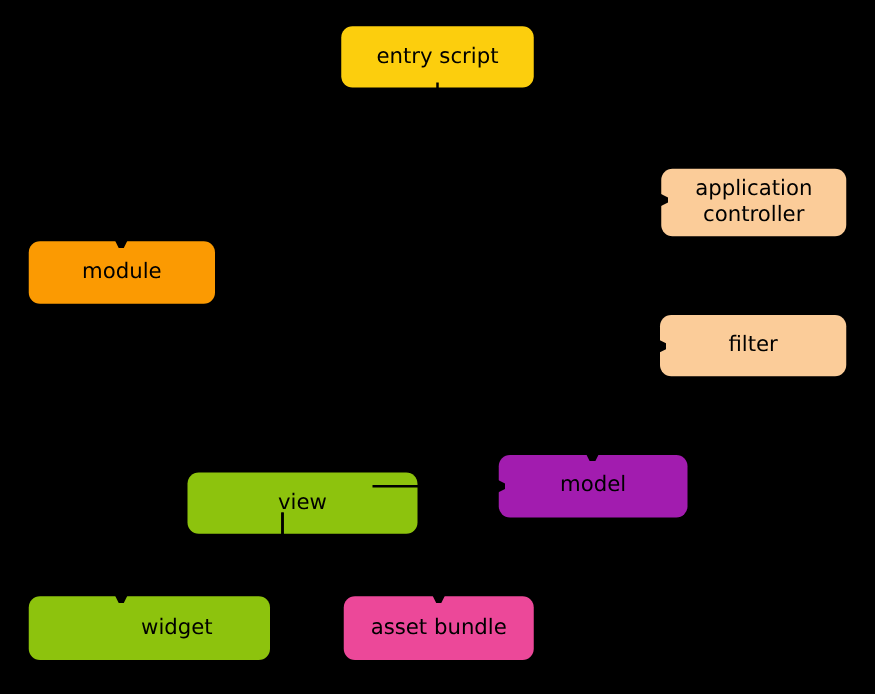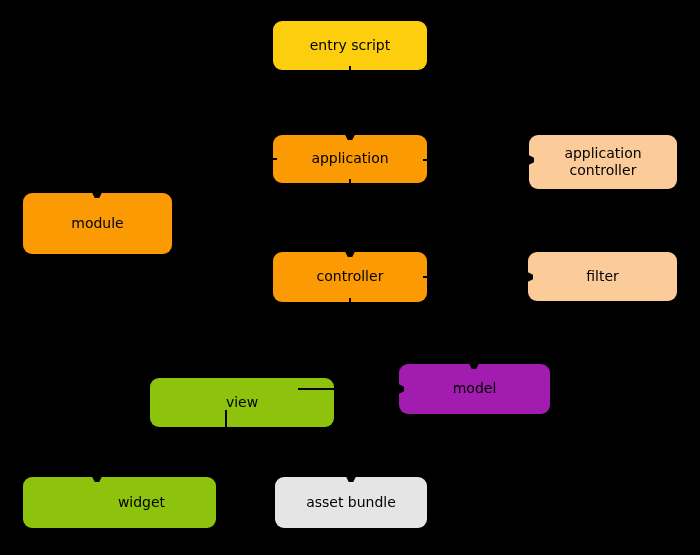--- a/index.html
+++ b/index.html
@@ -8,31 +8,31 @@
     width:700px;height:555px;
     background:#000;
     overflow:hidden;
     font-family:"DejaVu Sans","Liberation Sans",sans-serif;
   }
   .node{
     position:absolute;
     display:flex;align-items:center;justify-content:center;
     border-radius:9px;
     color:#000;
-    font-size:14px;
+    font-size:17px;
     line-height:1.25;
     text-align:center;
     z-index:1;
   }
   .node-label{display:block;padding:2px 8px;}
   
   .n-entry-script        {left:273px;top:21px; width:154px;height:49px;}
   .n-application         {left:273px;top:135px;width:154px;height:48px;}
   .n-application-component{left:529px;top:135px;width:148px;height:54px;}
-  .n-module              {left:23px; top:193px;width:149px;height:61px;}
+  .n-module              {left:23px; top:193px;width:149px;height:50px;}
   .n-controller          {left:273px;top:252px;width:154px;height:50px;}
   .n-filter              {left:528px;top:252px;width:149px;height:49px;}
   .n-view                {left:150px;top:378px;width:184px;height:49px;}
   .n-model               {left:399px;top:364px;width:151px;height:50px;}
   .n-widget              {left:23px; top:477px;width:149px;height:51px;padding-left:44px;}
   .n-asset-bundle        {left:275px;top:477px;width:152px;height:51px;}
   
   #edges{
     position:absolute;left:0;top:0;width:700px;height:555px;
     z-index:2;pointer-events:none;
@@ -41,53 +41,47 @@
 </style>
 </head>
 <body>
 
 <div id="canvas">
 
   <div class="node n-entry-script" style="background: rgb(252, 206, 13);">
     <span class="node-label">entry script</span>
   </div>
 
-  <div class="node n-application" style="background: rgb(251, 154, 2);">
-    <span class="node-label">application</span>
-  </div>
 
   <div class="node n-application-component" style="background: rgb(251, 204, 153);">
     <span class="node-label">application controller</span>
   </div>
 
   <div class="node n-module" style="background: rgb(251, 154, 2);">
     <span class="node-label">module</span>
   </div>
 
-  <div class="node n-controller" style="background: rgb(251, 154, 2);">
-    <span class="node-label">controller</span>
-  </div>
 
   <div class="node n-filter" style="background: rgb(251, 204, 153);">
     <span class="node-label">filter</span>
   </div>
 
   <div class="node n-view" style="background: rgb(141, 195, 13);">
     <span class="node-label">view</span>
   </div>
 
   <div class="node n-model" style="background: #a21caf;">
     <span class="node-label">model</span>
   </div>
 
   <div class="node n-widget" style="background: rgb(141, 195, 13);">
     <span class="node-label">widget</span>
   </div>
 
-  <div class="node n-asset-bundle" style="background: #e5e5e5;">
+  <div class="node n-asset-bundle" style="background: #ec4899;">
     <span class="node-label">asset bundle</span>
   </div>
 
   <svg id="edges" viewBox="0 0 700 555" xmlns="http://www.w3.org/2000/svg">
     <defs>
       <marker id="ah" markerWidth="8" markerHeight="8" refX="7" refY="4" orient="auto">
         <path d="M0,0 L8,4 L0,8 Z" fill="#000"></path>
       </marker>
     </defs>
     <path d="M350,66 L350,138" marker-end="url(#ah)"></path>

